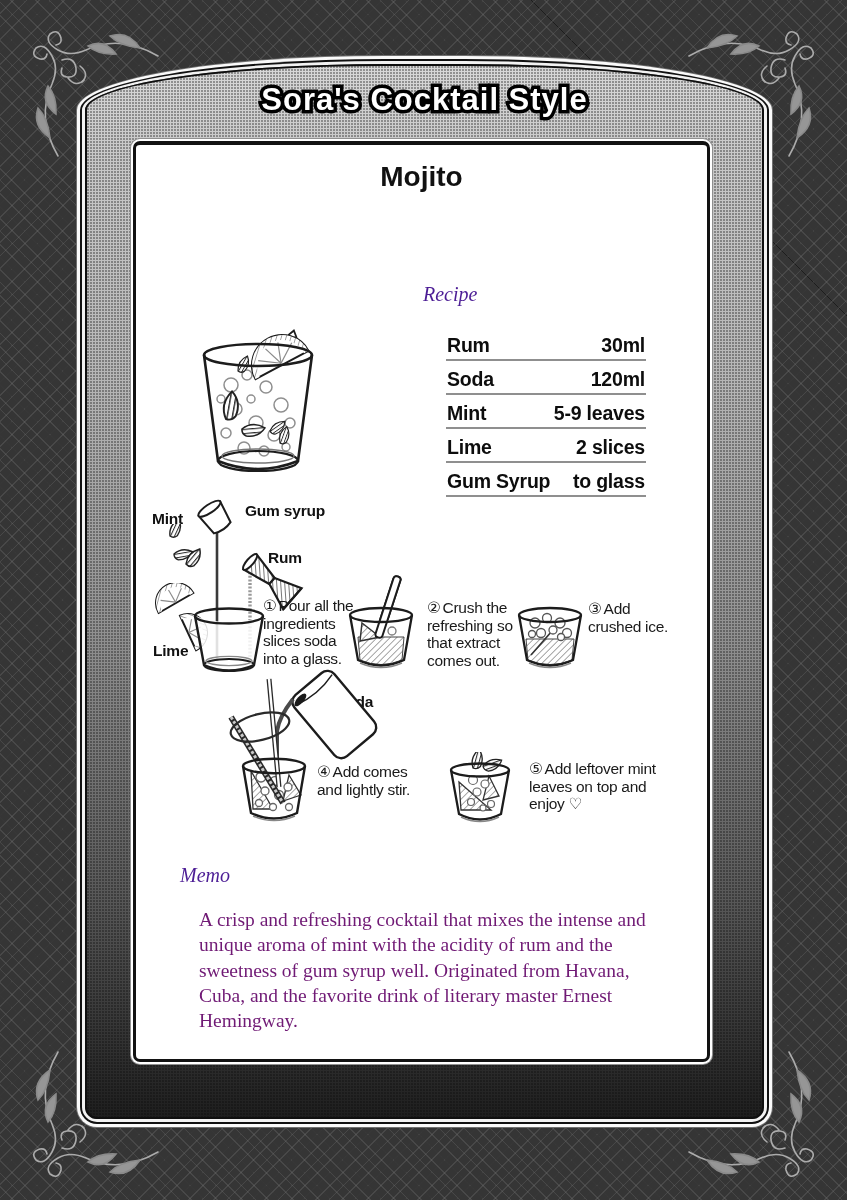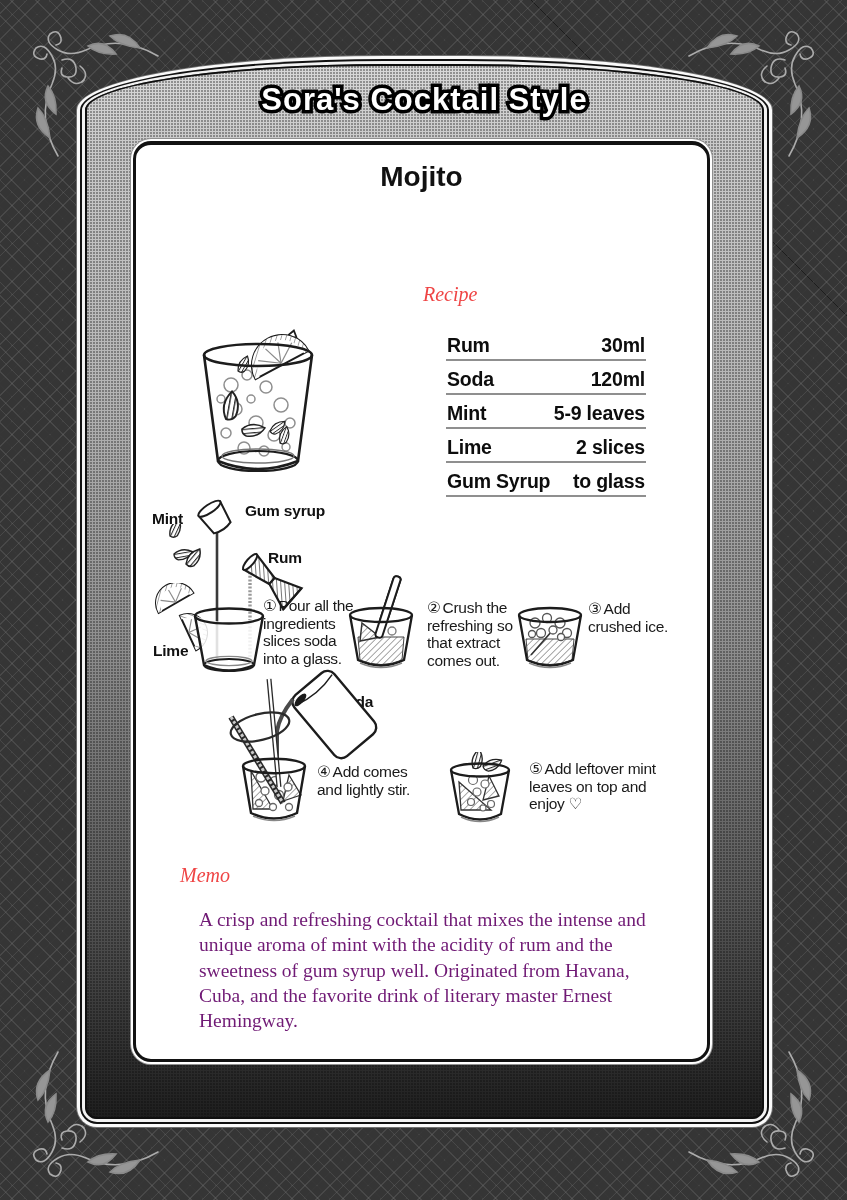--- a/index.html
+++ b/index.html
@@ -31,28 +31,28 @@
   .banner{position:absolute;left:0;right:0;top:16px;height:44px;text-align:center;}
   .banner span{
     position:absolute;left:0;right:0;top:0;
     font-size:31px;font-weight:bold;letter-spacing:1px;
   }
   .banner .stroke{color:#000;-webkit-text-stroke:7px #000;text-shadow:0 0 1px #000;}
   .banner .fill{color:#fff;}
 
   .card{
     position:absolute;left:46px;top:75px;right:52px;bottom:55px;
-    background:#fff;border:3px solid #121212;border-top-width:4px;border-radius:18px;
+    background:#fff;border:3px solid #121212;border-top-width:4px;border-radius:7px;
     box-shadow:0 0 0 2px #fff,0 0 0 3px #8f8f8f;
   }
   .card-title{position:absolute;left:0;right:0;top:16px;text-align:center;
     font-size:28px;font-weight:bold;color:#111;}
 
   .script-label{position:absolute;font-family:"Liberation Serif","DejaVu Serif",serif;
-    font-style:italic;font-size:20px;color:#ef4444;}
+    font-style:italic;font-size:20px;color:#4c1d95;}
 
   .recipe-table{position:absolute;left:310px;top:182px;width:200px;}
   .recipe-row{display:flex;justify-content:space-between;align-items:flex-end;
     height:30px;border-bottom:2px solid #8f8f8f;padding:0 1px 2px 1px;}
   .recipe-row .n,.recipe-row .a{font-size:19.5px;font-weight:bold;color:#0d0d0d;letter-spacing:-.2px;}
 
   .ill{position:absolute;}
   .ing-label{position:absolute;font-size:15.5px;font-weight:bold;color:#111;letter-spacing:-.2px;}
 
   .step{position:absolute;font-size:15.5px;line-height:1.13;color:#1a1a1a;letter-spacing:-.3px;}

